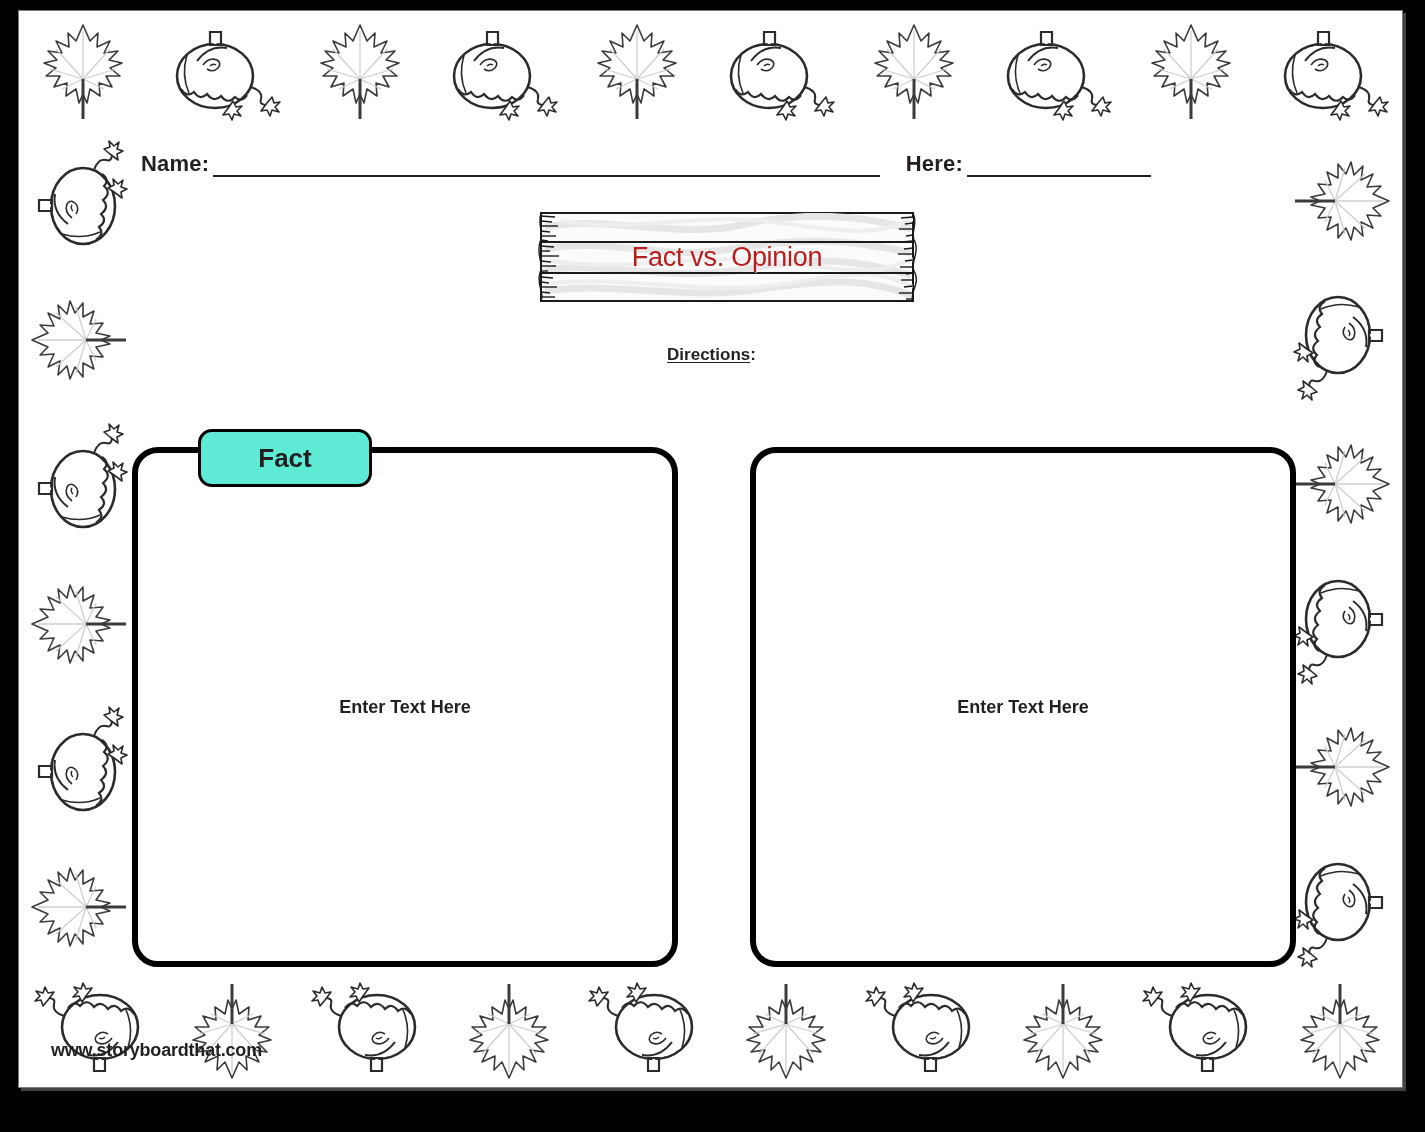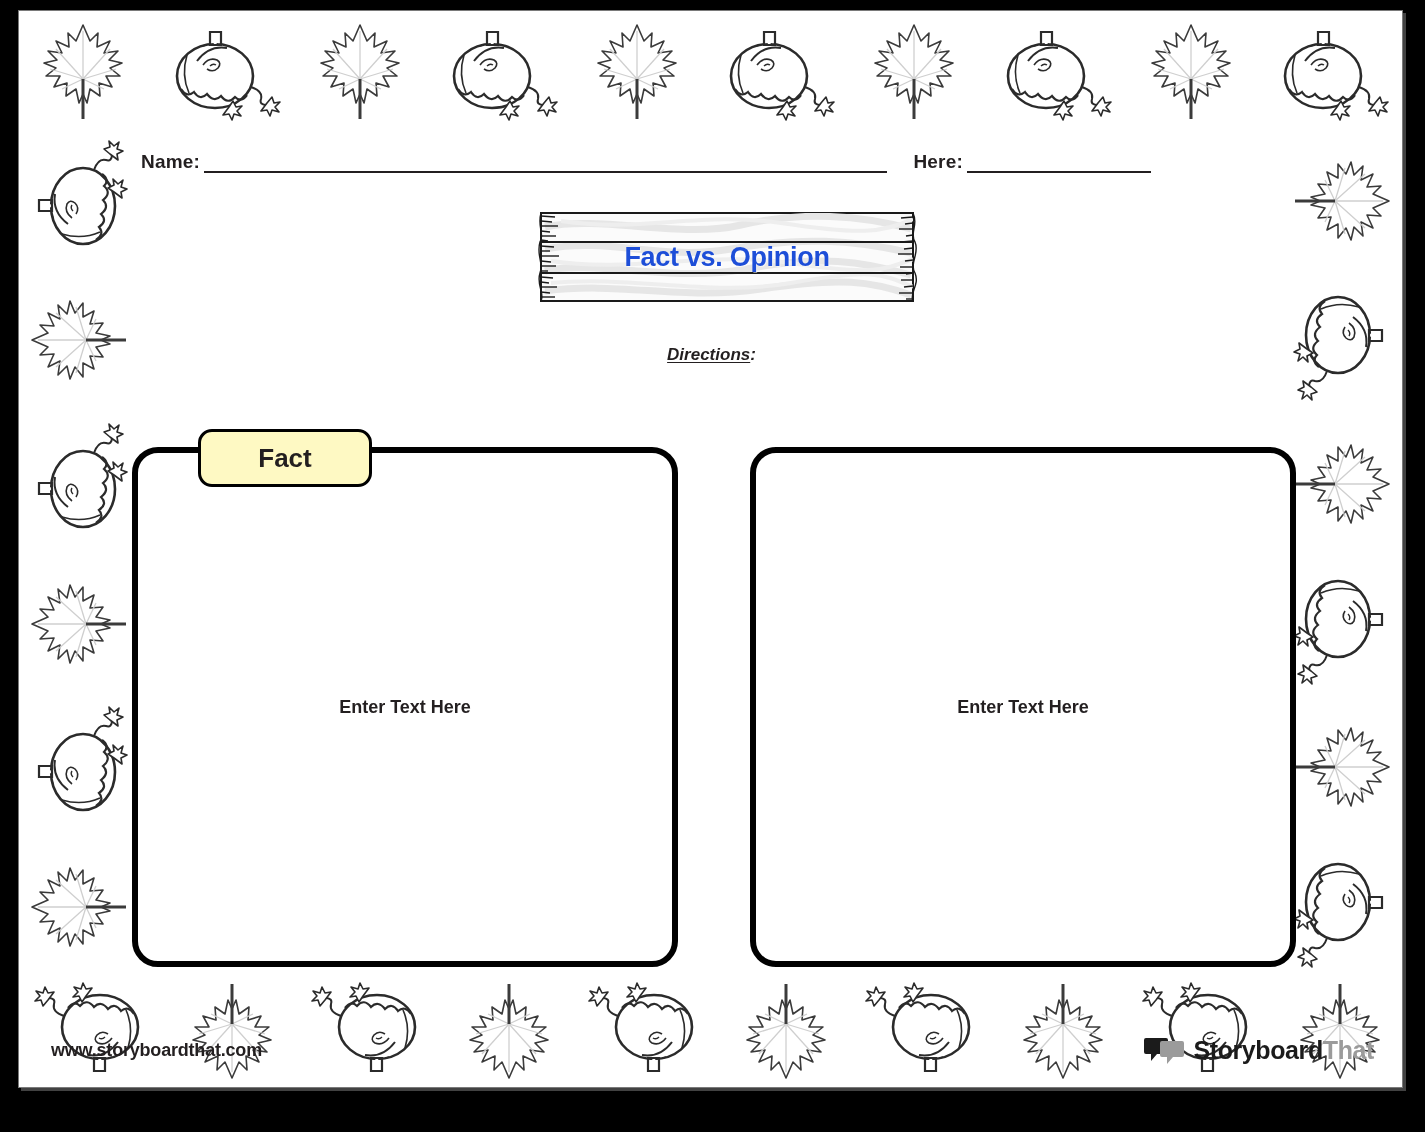--- a/index.html
+++ b/index.html
@@ -39,50 +39,50 @@
   .deco-item{flex:0 0 auto;line-height:0;}
   .deco-item svg{display:block;}
   .rot180{transform:rotate(180deg);}
   .rotL{transform:rotate(-90deg);}
   .rotR{transform:rotate(90deg);}
 
   
   #namedate{
     position:absolute;left:122px;top:140px;width:1010px;
     display:flex;align-items:flex-end;
-    font-size:19px;font-weight:bold;color:#231f20;
+    font-size:22px;font-weight:bold;color:#231f20;
     letter-spacing:.2px;
   }
   #namedate .lbl{white-space:nowrap;}
   .rule{
     border-bottom:2.5px solid #231f20;
     height:19px;margin-left:4px;
   }
   #name-rule{flex:1 1 auto;margin-right:26px;}
   #date-rule{width:184px;}
 
   
   #sign{
     position:absolute;left:512px;top:198px;
     width:392px;height:96px;
   }
   #sign svg{position:absolute;left:0;top:0;}
   #sign-title{
     position:absolute;left:0;top:0;width:392px;height:96px;
     display:flex;align-items:center;justify-content:center;
-    font-size:27px;font-weight:bold;color:#1d4ed8;
+    font-size:27px;font-weight:normal;color:#b91c1c;
     letter-spacing:-.3px;
     text-shadow:1px 1px 0 rgba(255,255,255,.5);
   }
 
   
   #directions{
     position:absolute;left:0;top:334px;width:1385px;
     text-align:center;
-    font-size:17px;font-weight:bold;color:#231f20;font-style:italic;
+    font-size:17px;font-weight:bold;color:#231f20;
   }
   #directions .u{text-decoration:underline;text-underline-offset:2px;}
 
   
   .col{position:absolute;top:418px;width:546px;height:538px;}
   #col-fact{left:113px;}
   #col-opinion{left:731px;}
 
   .box{
     position:absolute;left:0;top:18px;
@@ -98,21 +98,21 @@
     display:flex;align-items:center;justify-content:center;
     font-size:18px;font-weight:bold;color:#231f20;
     box-sizing:border-box;
     text-align:center;
   }
   .tab{
     position:absolute;top:0;left:66px;
     min-width:174px;height:58px;
     border:3.5px solid #000;
     border-radius:14px;
-    background:#fef9c3;
+    background:#5eead4;
     display:flex;align-items:center;justify-content:center;
     font-size:26px;font-weight:bold;color:#231f20;
     box-sizing:border-box;
     z-index:3;
     padding:0 14px;
   }
 
   
   #footer-url{
     position:absolute;left:32px;bottom:26px;
@@ -836,24 +836,15 @@
       <div class="box-body">Enter Text Here</div>
       <div class="tab">Fact</div>
     </div>
 
     <div class="col" id="col-opinion">
       <div class="box"></div>
       <div class="box-body">Enter Text Here</div>
     </div>
 
     <div id="footer-url">www.storyboardthat.com</div>
-    <div id="footer-logo">
-      <svg width="42" height="30" viewBox="0 0 42 30">
-        <path d="M2 3 h20 a2 2 0 0 1 2 2 v12 a2 2 0 0 1 -2 2 h-9 l-6 7 v-7 h-5 a2 2 0 0 1 -2 -2 v-12 a2 2 0 0 1 2 -2 z" fill="#1b1b1b"></path>
-        <path d="M18 6 h20 a2 2 0 0 1 2 2 v12 a2 2 0 0 1 -2 2 h-9 l-6 7 v-7 h-5 a2 2 0 0 1 -2 -2 v-12 a2 2 0 0 1 2 -2 z" fill="#9b9b9b"></path>
-      </svg>
-      <span class="logo-text">
-        <span class="lt-a">Storyboard</span><span class="lt-b">That</span>
-      </span>
-    </div>
 
   </div>
 </div>
 
 </body></html>

